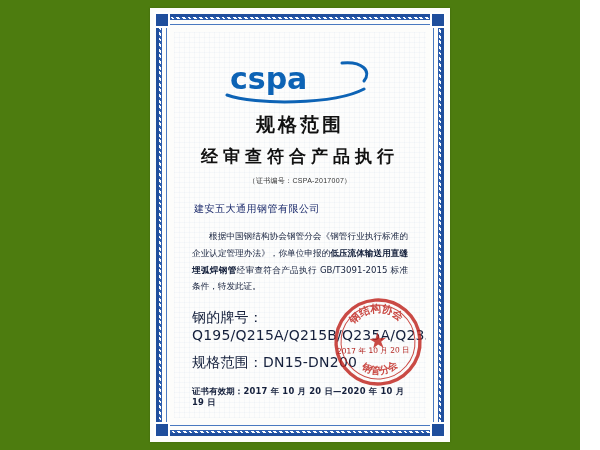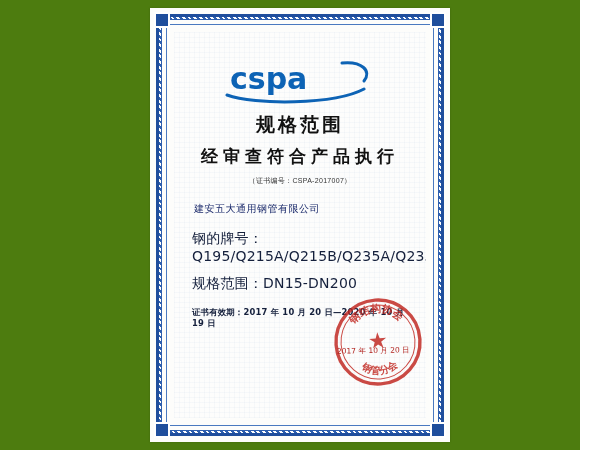--- a/index.html
+++ b/index.html
@@ -192,20 +192,23 @@
           <path d="M118 8 C 138 6, 148 16, 140 26" stroke="#0d63b5" stroke-width="3" fill="none" stroke-linecap="round"></path>
         </svg>
       </div>
 
       <div class="title-main">规格范围</div>
       <div class="title-sub">经审查符合产品执行</div>
       <div class="cert-no">（证书编号：CSPA-2017007）</div>
 
       <div class="company">建安五大通用钢管有限公司</div>
 
+      <div class="body-para">
+        <span>根据中国钢结构协会钢管分会《钢管行业执行标准的企业认定管理办法》，你单位申报的</span><span class="em">低压流体输送用直缝埋弧焊钢管</span><span>经审查符合产品执行 GB/T3091-2015 标准条件，特发此证。</span>
+      </div>
 
       <div class="fields">
         <div class="field-row">
           <span class="lbl">钢的牌号：</span><span class="val">Q195/Q215A/Q215B/Q235A/Q235B</span>
         </div>
         <div class="field-row">
           <span class="lbl">规格范围：</span><span class="val">DN15-DN200</span>
         </div>
         <div class="validity">
           <span>证书有效期：</span><span>2017 年 10 月 20 日—2020 年 10 月 19 日</span>

